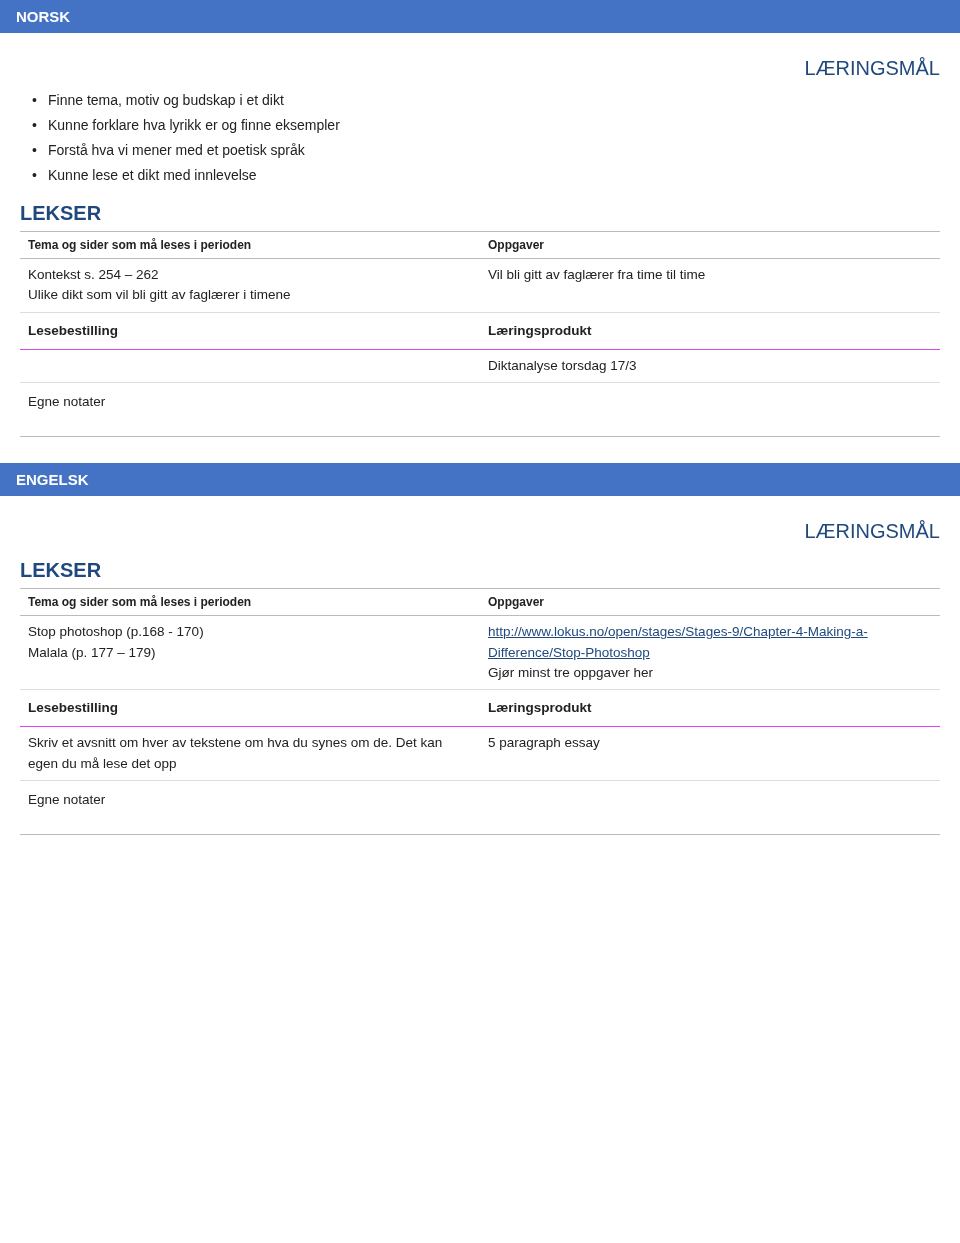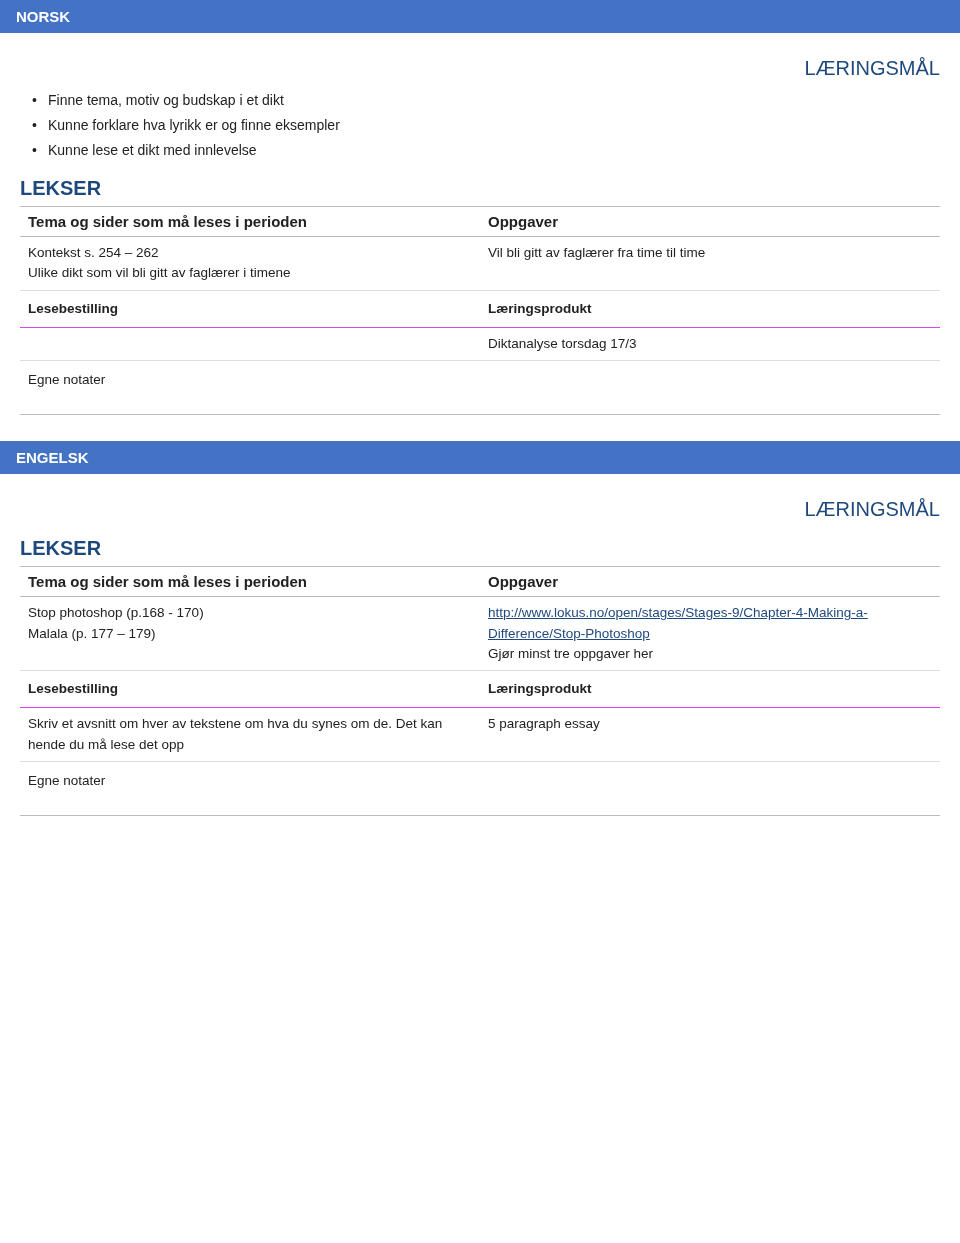--- a/index.html
+++ b/index.html
@@ -62,21 +62,21 @@
       border-collapse: collapse;
       margin-bottom: 8px;
     }
     .lekser-table th {
       background: #fff;
       font-weight: bold;
       text-align: left;
       padding: 6px 8px;
       border-top: 1px solid #bbb;
       border-bottom: 1px solid #bbb;
-      font-size: 15px;
+      font-size: 12px;
       color: #222;
     }
     .lekser-table td {
       padding: 6px 8px;
       vertical-align: top;
       border-bottom: 1px solid #ddd;
       font-size: 13.5px;
       line-height: 1.5;
     }
     .lekser-table tr.row-label td {
@@ -119,20 +119,21 @@
 
 <div class="top-section">
   <div class="section-header">
     <span>NORSK</span>
   </div>
   <div class="section-body">
     <div class="section-title">LÆRINGSMÅL</div>
     <ul class="bullet-list">
       <li>Finne tema, motiv og budskap i et dikt</li>
       <li>Kunne forklare hva lyrikk er og finne eksempler</li>
+      <li>Forstå hva vi mener med et poetisk språk</li>
       <li>Kunne lese et dikt med innlevelse</li>
     </ul>
 
     <div class="lekser-title">LEKSER</div>
 
     <table class="lekser-table">
       <thead>
         <tr>
           <th class="col-left">Tema og sider som må leses i perioden</th>
           <th class="col-right">Oppgaver</th>
@@ -188,21 +189,21 @@
           <td class="col-right">
             <a href="#">http://www.lokus.no/open/stages/Stages-9/Chapter-4-Making-a-Difference/Stop-Photoshop</a><br>
             <span>Gjør minst tre oppgaver her</span>
           </td>
         </tr>
         <tr class="row-label">
           <td class="col-left">Lesebestilling</td>
           <td class="col-right">Læringsprodukt</td>
         </tr>
         <tr class="row-content">
-          <td class="col-left">Skriv et avsnitt om hver av tekstene om hva du synes om de. Det kan hende du må lese det opp</td>
+          <td class="col-left">Skriv et avsnitt om hver av tekstene om hva du synes om de. Det kan egen du må lese det opp</td>
           <td class="col-right">5 paragraph essay</td>
         </tr>
         <tr class="row-notes">
           <td class="col-left">Egne notater</td>
           <td class="col-right"></td>
         </tr>
       </tbody>
     </table>
   </div>
 </div>

